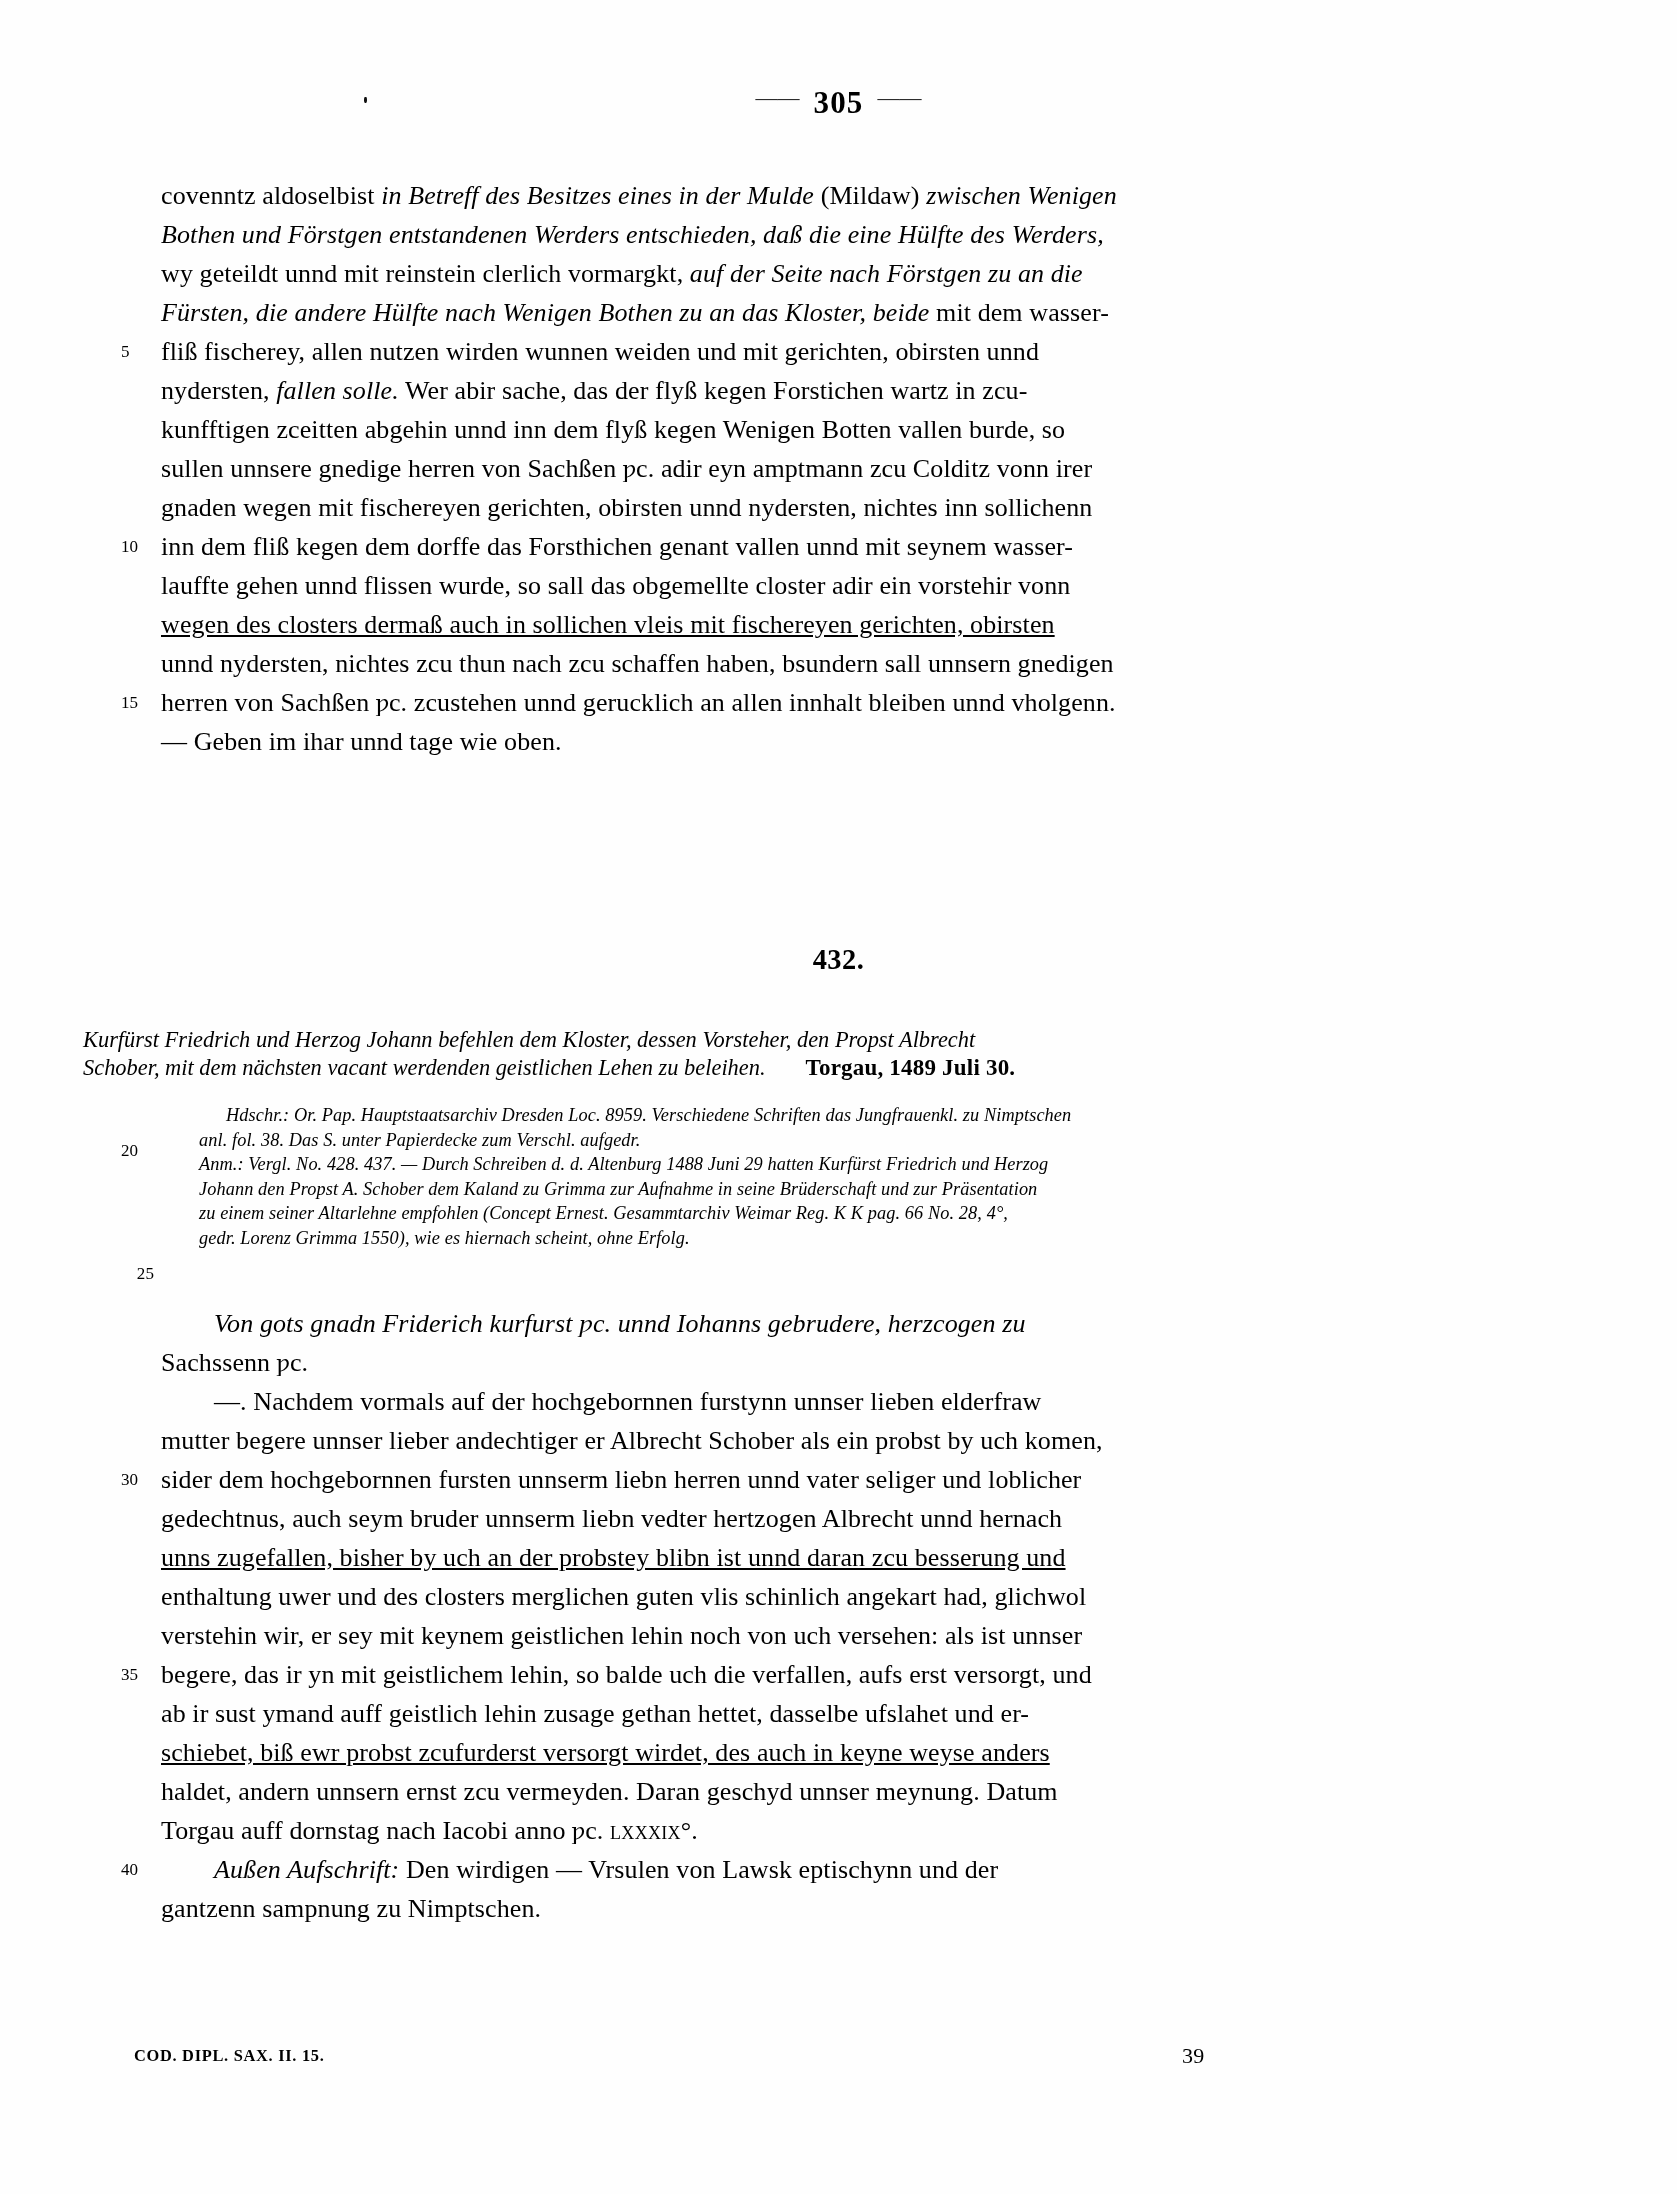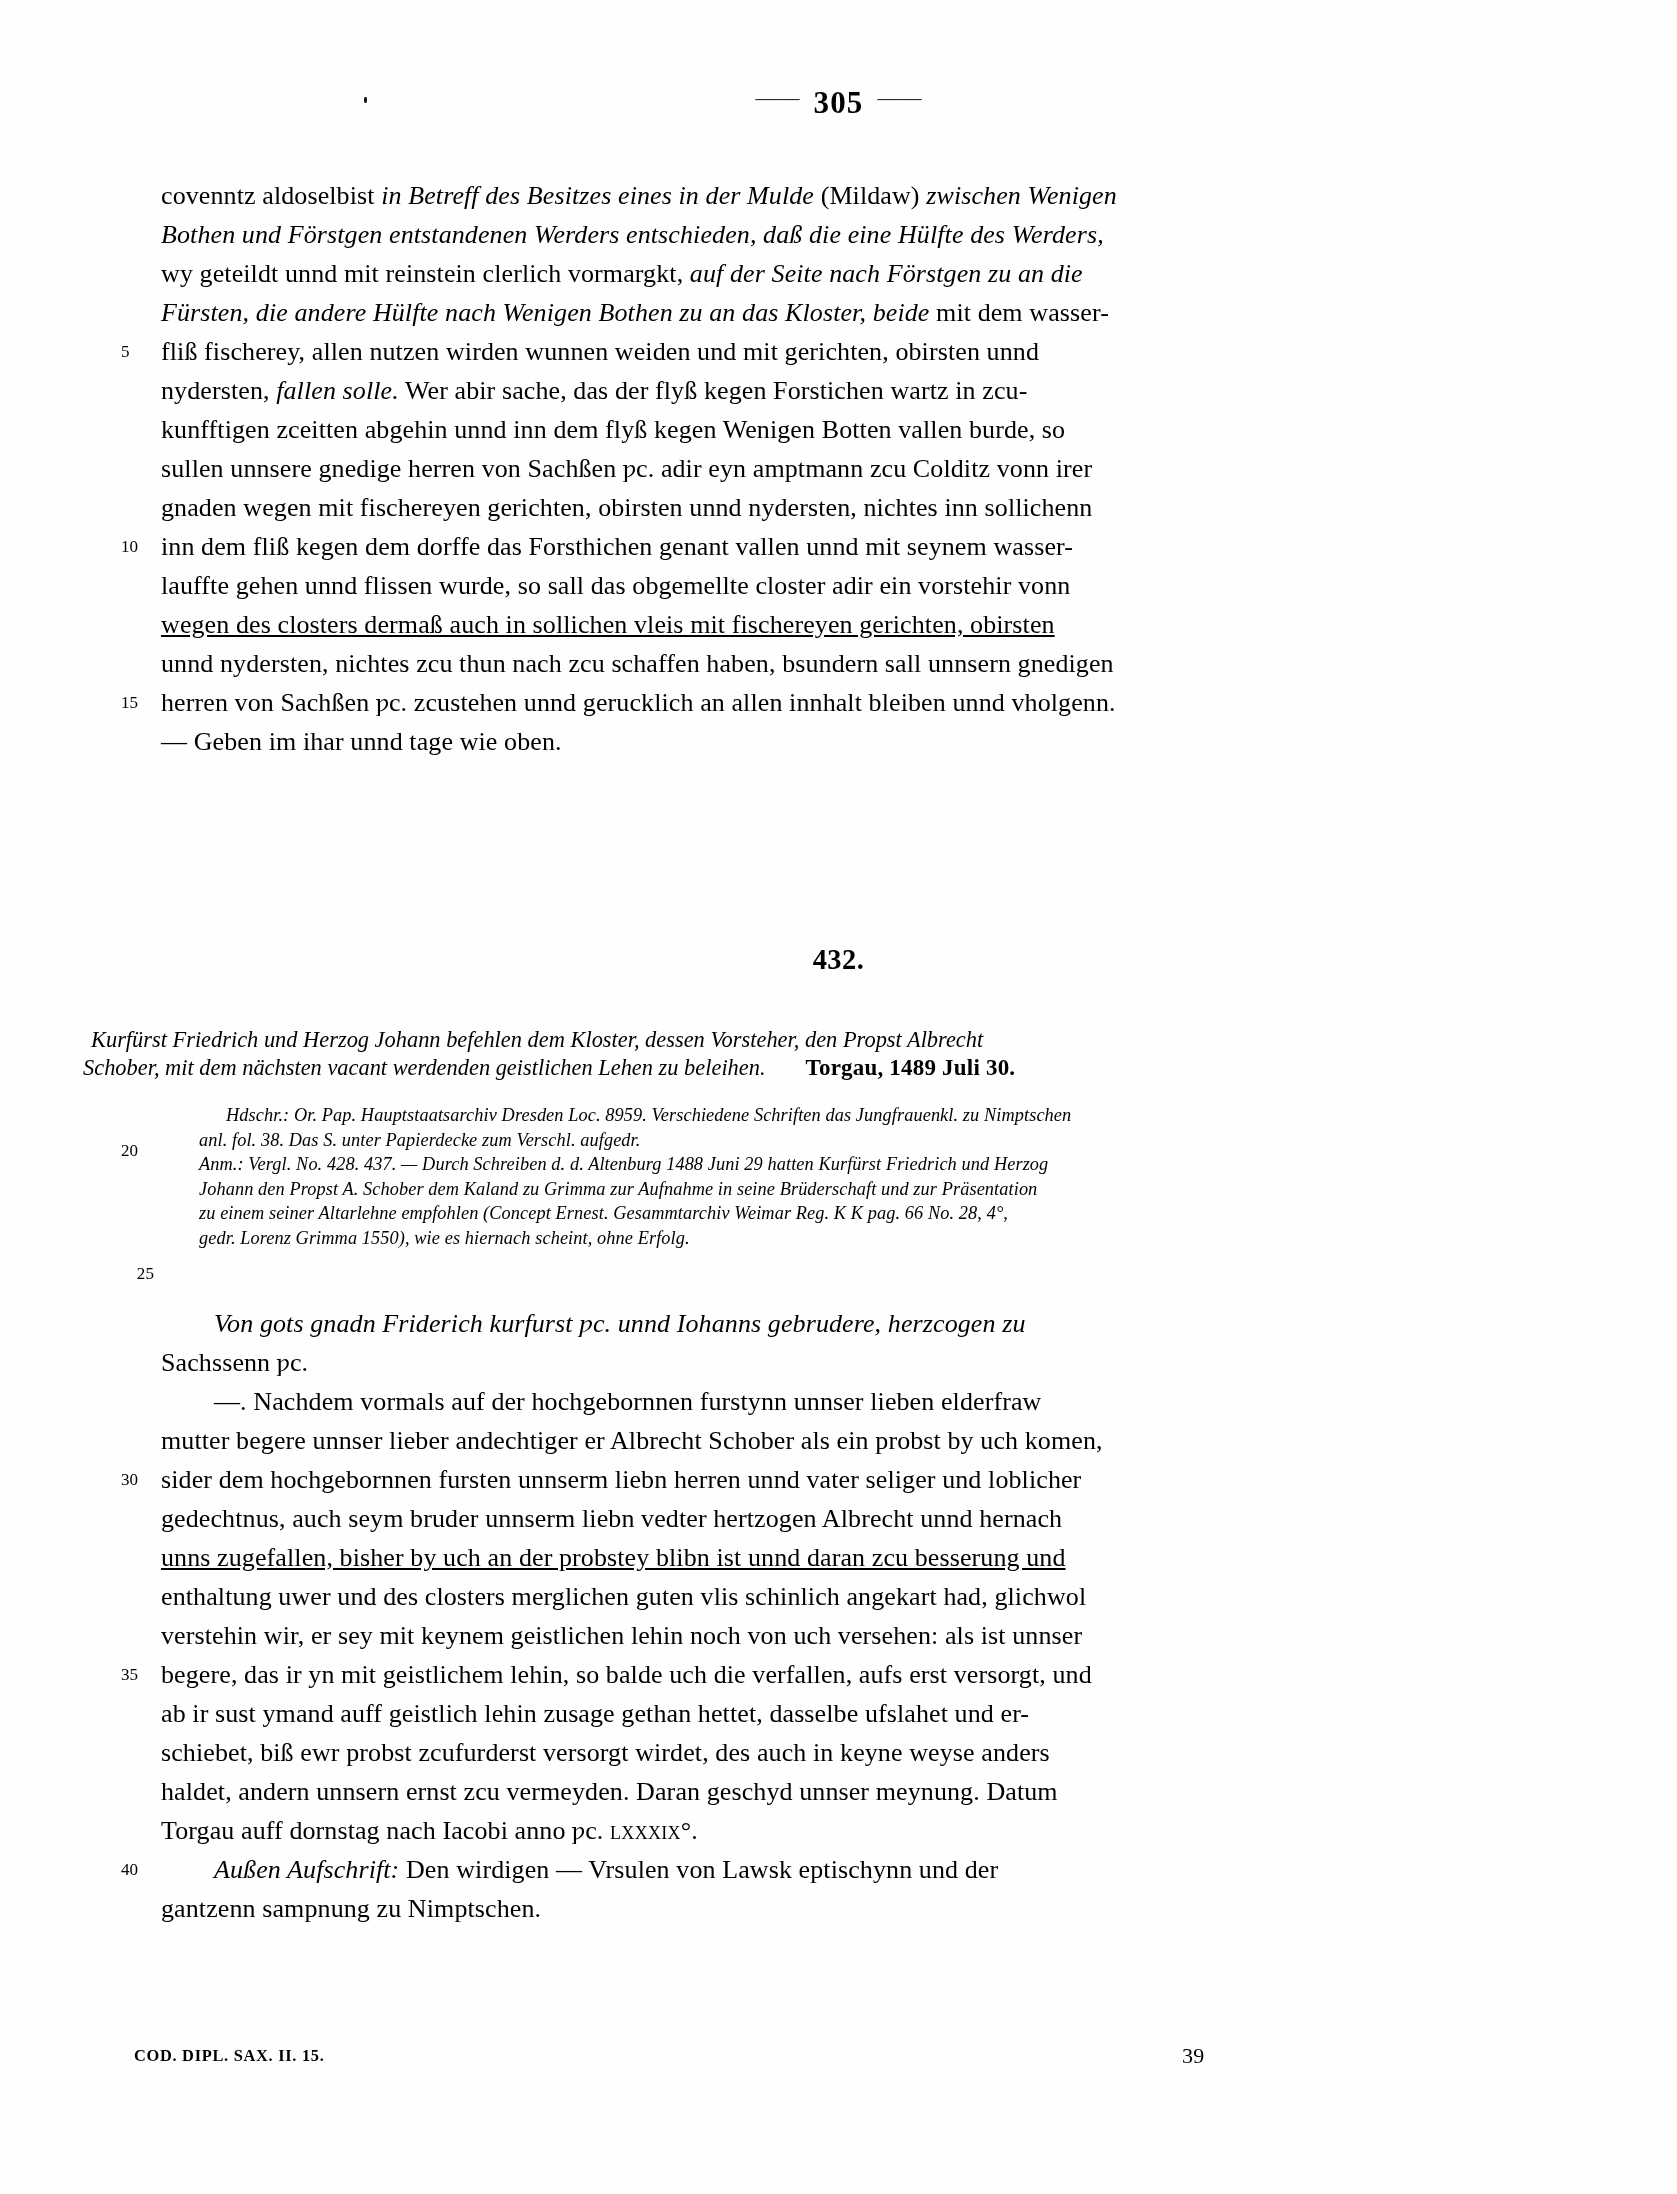--- a/index.html
+++ b/index.html
@@ -223,21 +223,21 @@
       <div class="ln" style="white-space: nowrap; text-align: left; text-align-last: left;"><span>lauffte gehen unnd flissen wurde, so sall das obgemellte closter adir ein vorstehir vonn</span></div>
       <div class="ln" style="white-space: nowrap; text-align: left; text-align-last: left; text-decoration: underline;"><span>wegen des closters dermaß auch in sollichen vleis mit fischereyen gerichten, obirsten</span></div>
       <div class="ln" style="white-space: nowrap; text-align: left; text-align-last: left;"><span>unnd nydersten, nichtes zcu thun nach zcu schaffen haben, bsundern sall unnsern gnedigen</span></div>
       <div class="ln" style="white-space: nowrap; text-align: left; text-align-last: left;"><span class="lnum">15</span><span>herren von Sachßen ƿc. zcustehen unnd gerucklich an allen innhalt bleiben unnd vholgenn.</span></div>
       <div class="ln last"><span>— Geben im ihar unnd tage wie oben.</span></div>
     </div>
 
   <div class="secnum">432.</div>
 
   <div class="regest">
-    <div class="rln" style="white-space: nowrap; text-align: left; text-align-last: left; margin-left: 8px;">Kurfürst Friedrich und Herzog Johann befehlen dem Kloster, dessen Vorsteher, den Propst Albrecht</div>
+    <div class="rln" style="white-space: nowrap; text-align: left; text-align-last: left;">Kurfürst Friedrich und Herzog Johann befehlen dem Kloster, dessen Vorsteher, den Propst Albrecht</div>
     <div class="rln l2">
       <span>Schober, mit dem nächsten vacant werdenden geistlichen Lehen zu beleihen.</span><span style="display:inline-block;width:40px"></span><span class="date">Torgau, 1489 Juli 30.</span>
     </div>
   </div>
 
   <div class="apparatus" id="apparatus">
       <div class="aln just" style="white-space: nowrap; text-align: left; text-align-last: left;"><span class="alnum">20</span><span class="ind1"></span><span>Hdschr.: Or. Pap. Hauptstaatsarchiv Dresden Loc. 8959.  Verschiedene Schriften das Jungfrauenkl. zu Nimptschen</span></div>
       <div class="aln"><span class="ind2"></span><span>anl. fol. 38.  Das S. unter Papierdecke zum Verschl. aufgedr.</span></div>
       <div class="aln just" style="white-space: nowrap; text-align: left; text-align-last: left;"><span class="ind2"></span><span>Anm.: Vergl. No. 428. 437. — Durch Schreiben d. d. Altenburg 1488 Juni 29 hatten Kurfürst Friedrich und Herzog</span></div>
       <div class="aln just" style="white-space: nowrap; text-align: left; text-align-last: left;"><span class="ind2"></span><span>Johann den Propst A. Schober dem Kaland zu Grimma zur Aufnahme in seine Brüderschaft und zur Präsentation</span></div>
@@ -250,21 +250,21 @@
       <div class="ln last"><span>Sachssenn ƿc.</span></div>
       <div class="ln" style="white-space: nowrap; text-align: left; text-align-last: left;"><span class="indent"></span><span>—. Nachdem vormals auf der hochgebornnen furstynn unnser lieben elderfraw</span></div>
       <div class="ln" style="white-space: nowrap; text-align: left; text-align-last: left;"><span>mutter begere unnser lieber andechtiger er Albrecht Schober als ein probst by uch komen,</span></div>
       <div class="ln" style="white-space: nowrap; text-align: left; text-align-last: left;"><span class="lnum">30</span><span>sider dem hochgebornnen fursten unnserm liebn herren unnd vater seliger und loblicher</span></div>
       <div class="ln" style="white-space: nowrap; text-align: left; text-align-last: left;"><span>gedechtnus, auch seym bruder unnserm liebn vedter hertzogen Albrecht unnd hernach</span></div>
       <div class="ln" style="white-space: nowrap; text-align: right; text-align-last: left; text-decoration: underline;"><span>unns zugefallen, bisher by uch an der probstey blibn ist unnd daran zcu besserung und</span></div>
       <div class="ln" style="white-space: nowrap; text-align: left; text-align-last: left;"><span>enthaltung uwer und des closters merglichen guten vlis schinlich angekart had, glichwol</span></div>
       <div class="ln" style="white-space: nowrap; text-align: left; text-align-last: left;"><span>verstehin wir, er sey mit keynem geistlichen lehin noch von uch versehen: als ist unnser</span></div>
       <div class="ln" style="white-space: nowrap; text-align: left; text-align-last: left;"><span class="lnum">35</span><span>begere, das ir yn mit geistlichem lehin, so balde uch die verfallen, aufs erst versorgt, und</span></div>
       <div class="ln" style="white-space: nowrap; text-align: left; text-align-last: left;"><span>ab ir sust ymand auff geistlich lehin zusage gethan hettet, dasselbe ufslahet und er-</span></div>
-      <div class="ln" style="white-space: nowrap; text-align: left; text-align-last: left;"><span>schiebet, biß ewr probst zcufurderst versorgt wirdet, des auch in keyne weyse anders</span></div>
+      <div class="ln" style="white-space: nowrap; text-align: left; text-align-last: left; text-decoration: underline;"><span>schiebet, biß ewr probst zcufurderst versorgt wirdet, des auch in keyne weyse anders</span></div>
       <div class="ln" style="white-space: nowrap; text-align: left; text-align-last: left;"><span>haldet, andern unnsern ernst zcu vermeyden.  Daran geschyd unnser meynung.  Datum</span></div>
       <div class="ln last"><span>Torgau auff dornstag nach Iacobi anno ƿc. </span><span class="sc">lxxxix</span><span>°.</span></div>
       <div class="ln" style="white-space: nowrap; text-align: left; text-align-last: left;"><span class="lnum">40</span><span class="indent"></span><i>Außen Aufschrift: </i><span>Den wirdigen — Vrsulen von Lawsk eptischynn und der</span></div>
       <div class="ln last"><span>gantzenn sampnung zu Nimptschen.</span></div>
     </div>
 
   <div class="footer-left">COD. DIPL. SAX. II. 15.</div>
   <div class="footer-right">39</div>
 
 </div>

